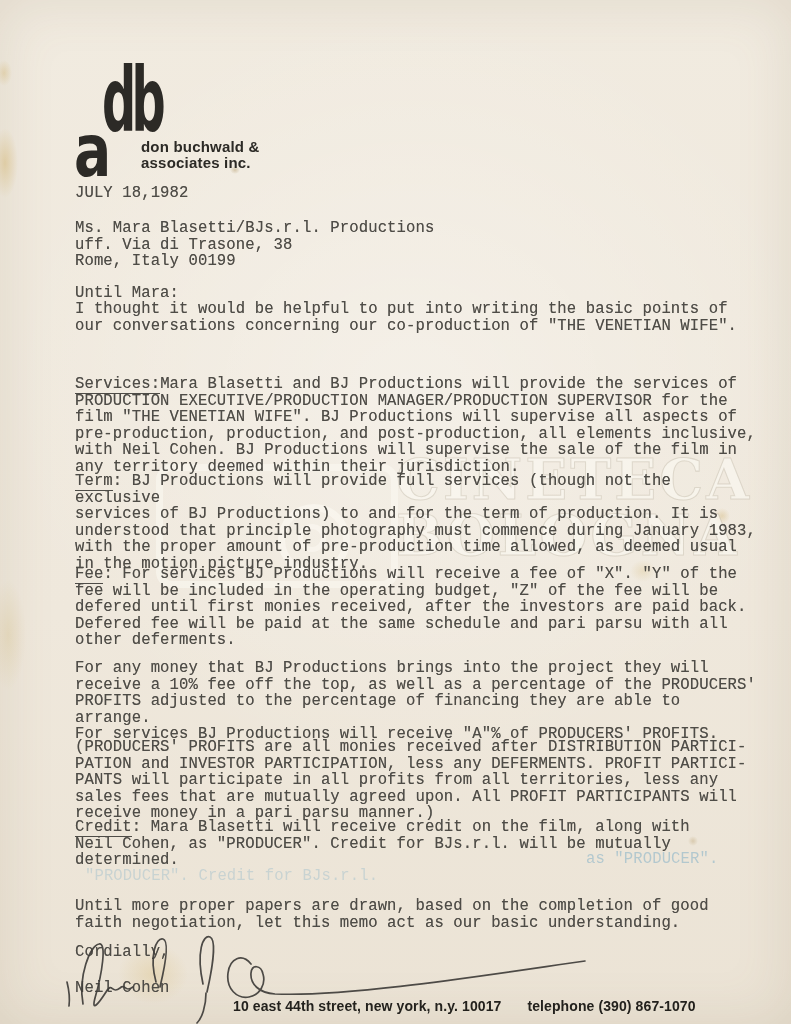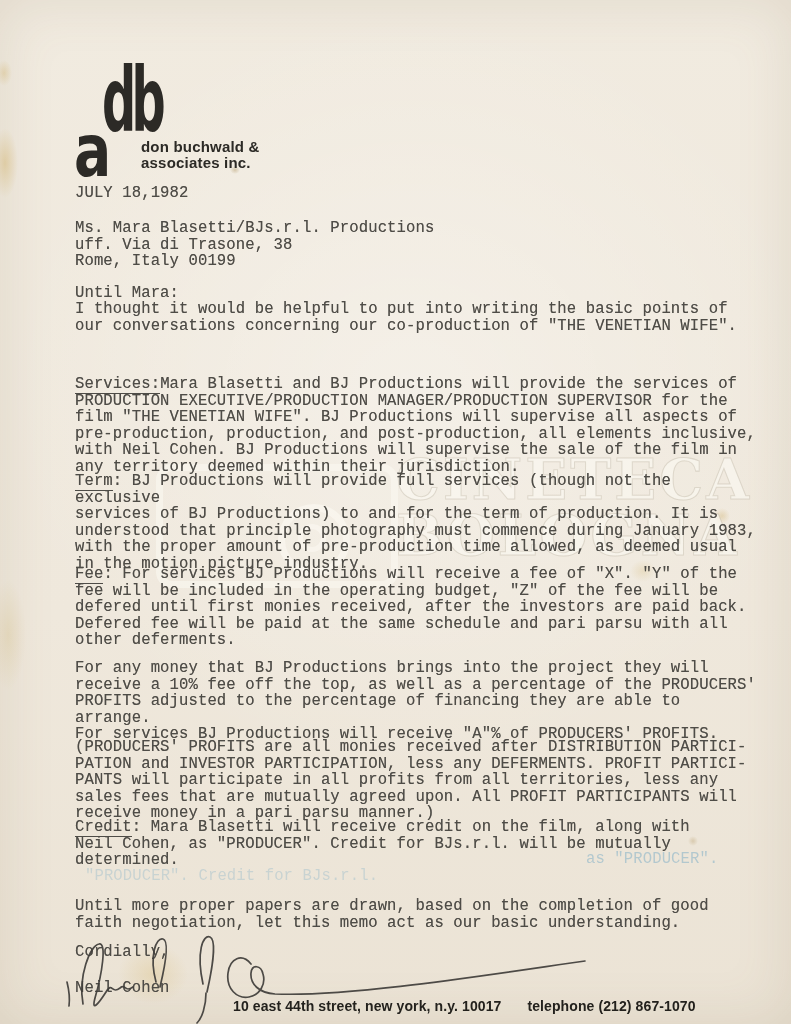--- a/index.html
+++ b/index.html
@@ -158,16 +158,16 @@
       <path d="M 101 52 C 94 26 101 7 108 9 C 115 11 110 36 105 57"></path>
       <path d="M 148 54 C 141 22 148 4 155 7 C 162 10 157 40 152 62"></path>
       <path d="M 196 34 C 187 23 175 28 173 43 C 171 59 182 69 194 67 C 205 65 211 54 208 44 C 206 35 197 34 196 43 C 195 54 204 63 220 64 C 295 67 432 45 530 31"></path>
       <path d="M 151 63 C 151 76 147 88 142 93"></path>
       <path d="M 12 52 C 14 60 15 68 14 76"></path>
     </g>
   </svg>
 
   <div class="footer">
     <span>10 east 44th street, new york, n.y. 10017</span>
-    <span>telephone (212) 867-1070</span>
+    <span>telephone (390) 867-1070</span>
   </div>
 
 </div>
 
 </body></html>

